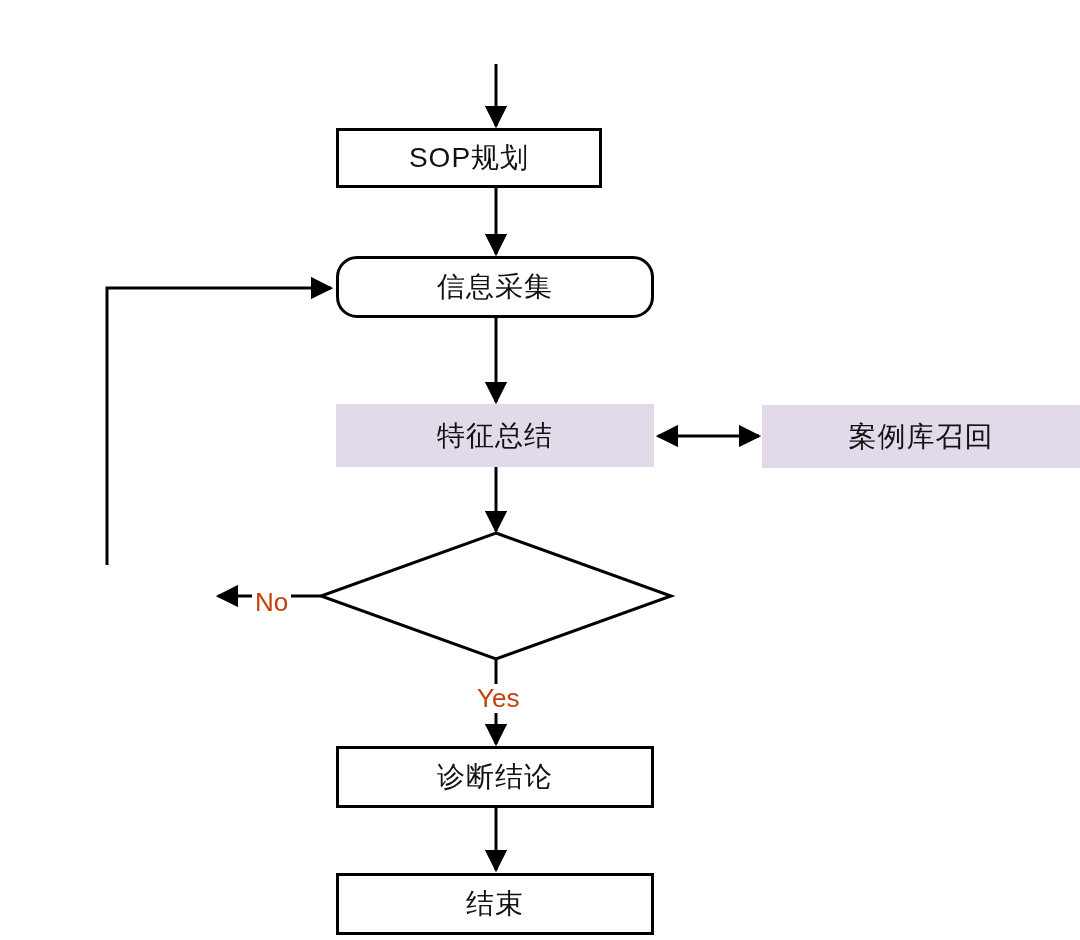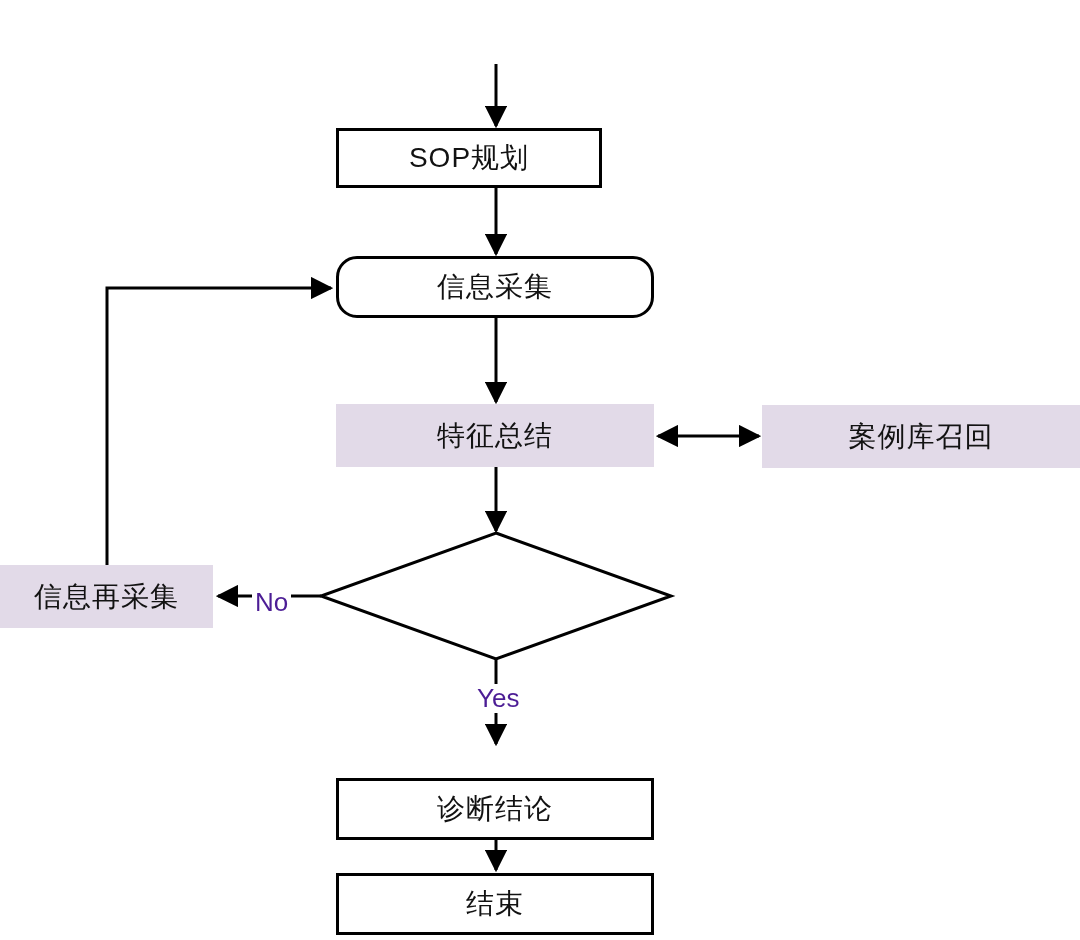--- a/index.html
+++ b/index.html
@@ -46,21 +46,21 @@
     display: flex;
     align-items: center;
     justify-content: center;
     font-size: 28px;
     color: #121212;
     letter-spacing: 1px;
   }
   .edge-label {
     position: absolute;
     font-size: 26px;
-    color: #4c1d95;
+    color: #c2410c;
     background: #ffffff;
     padding: 0 3px;
     line-height: 1.1;
   }
   svg line, svg path, svg polygon {
     stroke: #000000;
     stroke-width: 3;
     fill: none;
   }
   svg polygon.diamond {
@@ -106,23 +106,22 @@
 
 
   <div class="node rect-node" style="left:336px; top:128px; width:266px; height:60px;">SOP规划</div>
 
   <div class="node rect-node" style="left:336px; top:256px; width:318px; height:62px;border-radius:21px;">信息采集</div>
 
   <div class="node highlight-node" style="left:336px; top:404px; width:318px; height:63px;">特征总结</div>
 
   <div class="node highlight-node" style="left:762px; top:405px; width:318px; height:63px;">案例库召回</div>
 
-  <div class="node highlight-node" style="left:0px; top:565px; width:213px; height:63px;">信息再采集</div>
 
-  <div class="node rect-node" style="left:336px; top:746px; width:318px; height:62px;margin-top:32px;">诊断结论</div>
+  <div class="node rect-node" style="left:336px; top:746px; width:318px; height:62px;">诊断结论</div>
 
   <div class="node rect-node" style="left:336px; top:873px; width:318px; height:62px;">结束</div>
 
 
   <div class="edge-label" style="left:252px; top:588px;">No</div>
 
   <div class="edge-label" style="left:474px; top:684px;">Yes</div>
 
 </div>
 

